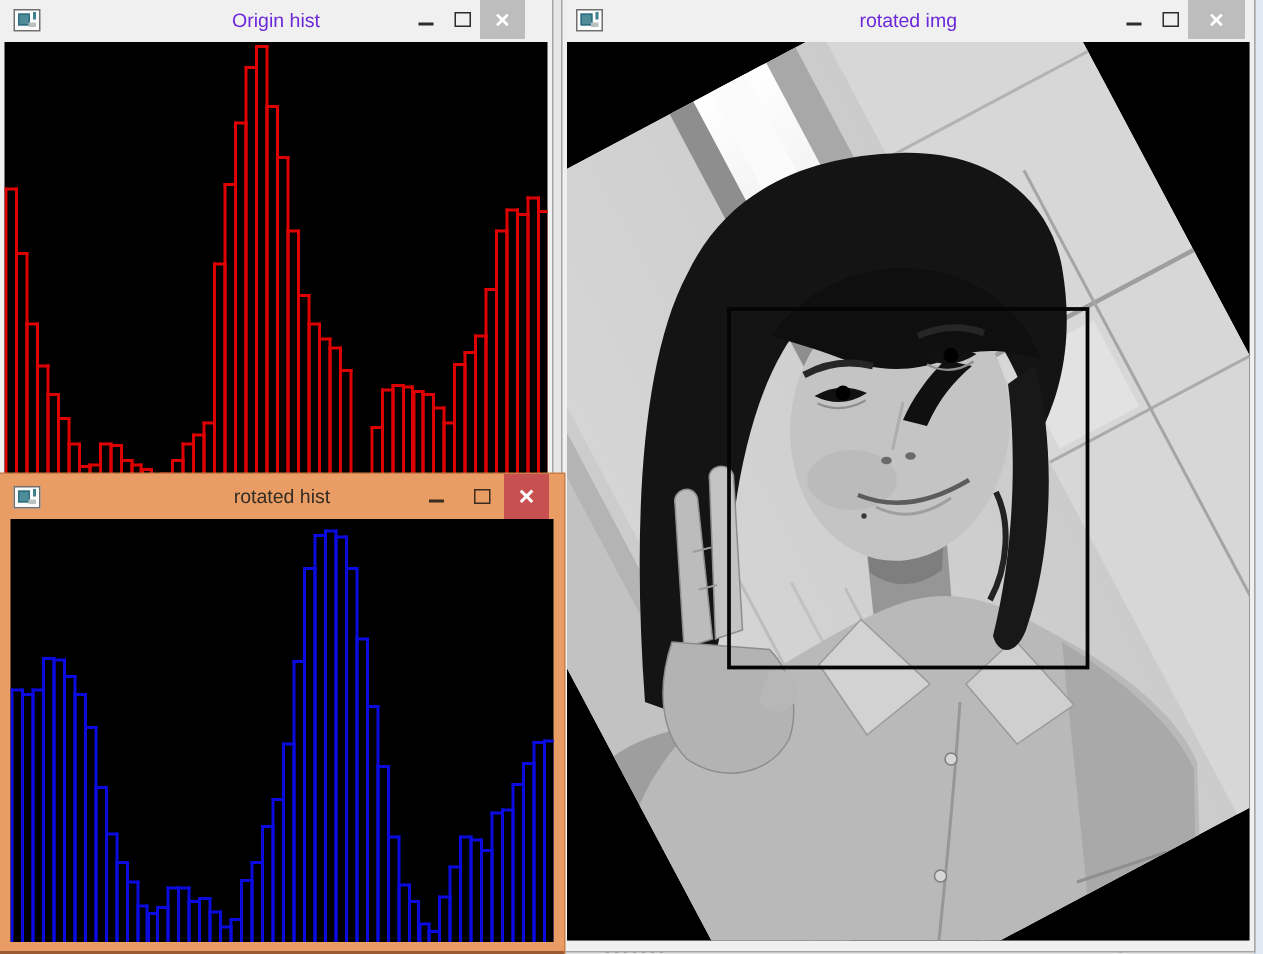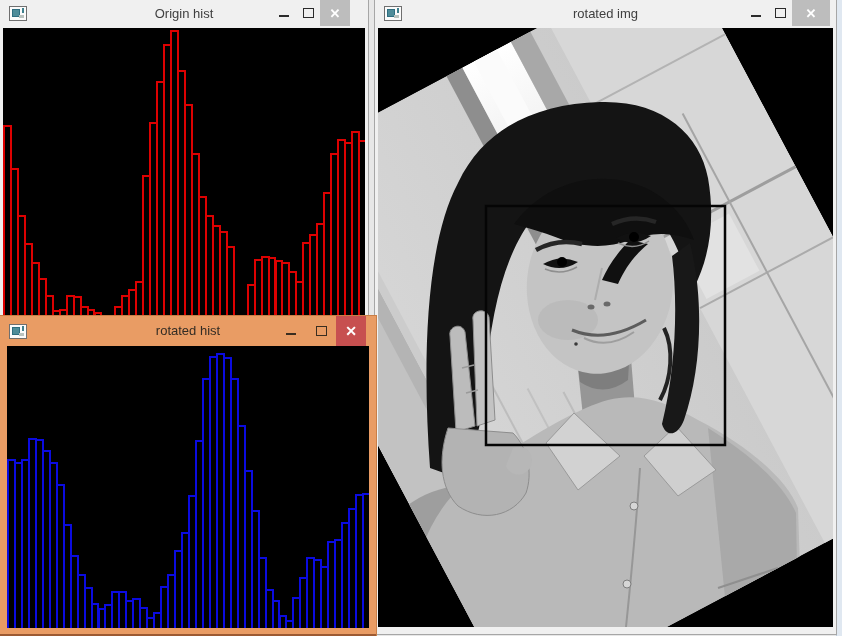--- a/index.html
+++ b/index.html
@@ -4,21 +4,21 @@
 <style>
   html,body{margin:0;padding:0;background:#bfbfbf;}
   .screen{position:relative;width:842px;height:636px;background:#e7e7e7;overflow:hidden;
           font-family:"Liberation Sans",sans-serif;-webkit-font-smoothing:antialiased;}
   .win{position:absolute;}
   .win.inactive{background:#f0f0f0;outline:1px solid #a6a6a6;}
   .win.active{background:#e99c64;outline:1px solid #c97e46;border-bottom:2px solid #9c5a32;box-sizing:border-box;}
   .tbar{position:relative;height:28px;}
   .tbar.tall{height:30px;}
   .ttl{position:absolute;left:0;right:0;top:0;line-height:28px;text-align:center;
-       font-size:13px;color:#404040;pointer-events:none;}
+       font-size:13px;color:#6d28d9;pointer-events:none;}
   .tall .ttl{line-height:30px;color:#332c24;}
   
   .wicon{position:absolute;left:9px;top:6px;width:18px;height:15px;background:#fbfbfb;
          border:1px solid #6f6f6f;box-sizing:border-box;}
   .wicon .sq{position:absolute;left:2px;top:2px;width:8px;height:8px;background:#4e8c99;border:1px solid #2e6e80;box-sizing:border-box;}
   .wicon .dash{position:absolute;right:2px;bottom:2px;width:5px;height:3px;background:#b9c2be;}
   .wicon .tick{position:absolute;right:2px;top:1px;width:2px;height:5px;background:#3f808d;}
   
   .ctrls{position:absolute;top:0;display:flex;height:26px;}
   .cbtn{display:flex;align-items:center;justify-content:center;width:24px;height:100%;cursor:default;}

